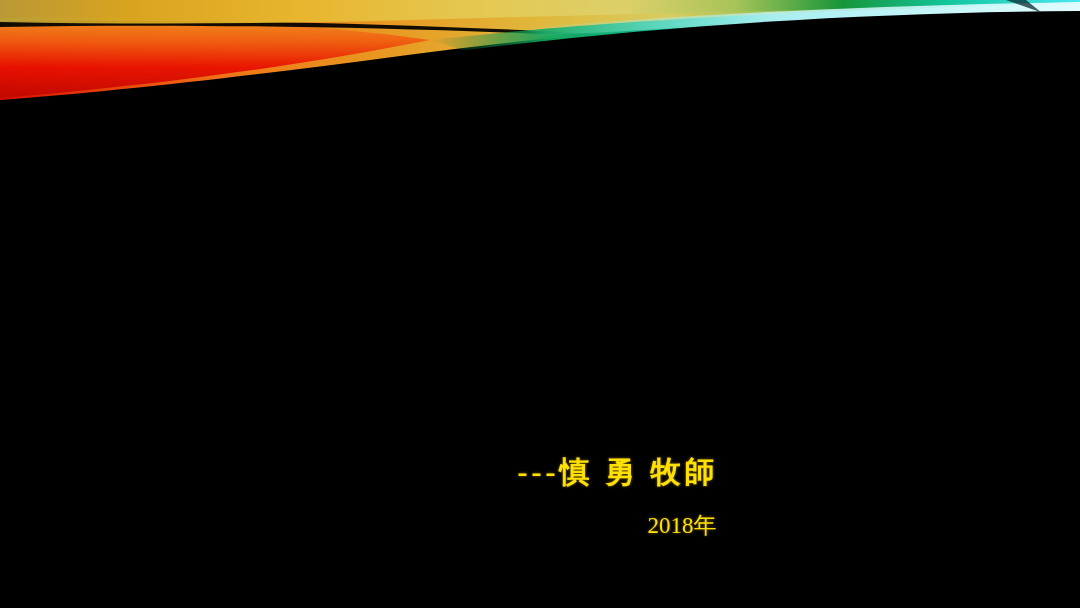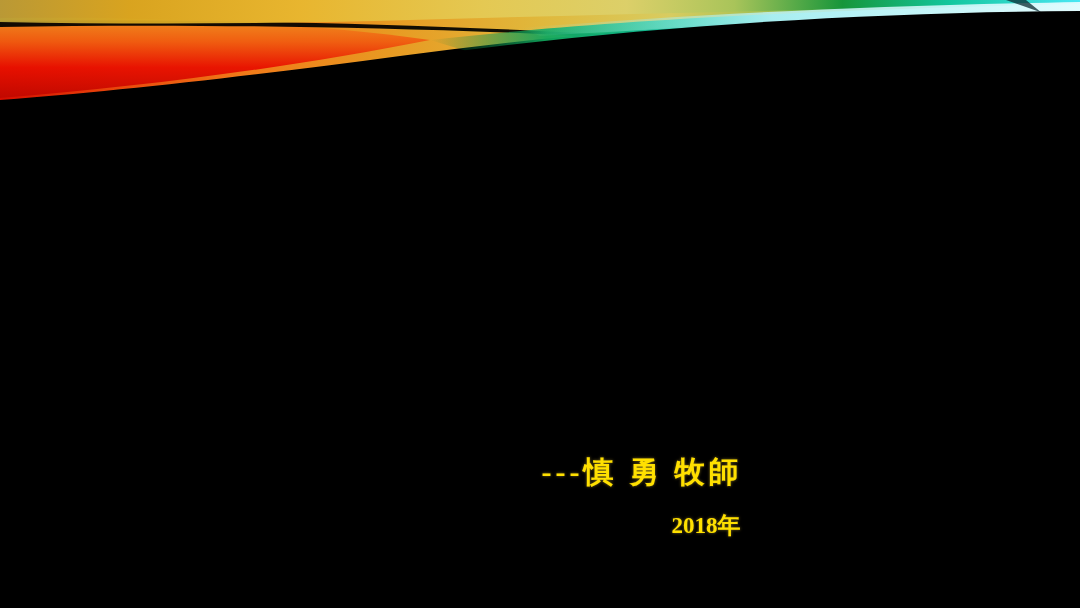--- a/index.html
+++ b/index.html
@@ -63,35 +63,34 @@
     text-shadow: 0 0 3px rgba(120,255,120,0.45);
   }
 
   
   .author-block {
     position: absolute;
     top: 452px;
     left: 0;
     width: 1056px;
     text-align: center;
-    margin-left: 24px;
   }
   .author-name {
     font-size: 30px;
     font-weight: bold;
     color: #FFE000;
     letter-spacing: 4px;
     white-space: nowrap;
     padding-left: 180px;
     text-shadow: 0 0 3px rgba(255,220,60,0.5);
   }
   .author-year {
     margin-top: 17px;
     font-size: 23px;
-    font-weight: bold;
+    font-weight: normal;
     color: #FFE000;
     letter-spacing: 0px;
     white-space: nowrap;
     padding-left: 308px;
     text-shadow: 0 0 3px rgba(255,220,60,0.5);
   }
 </style>
 </head>
 <body>
 

